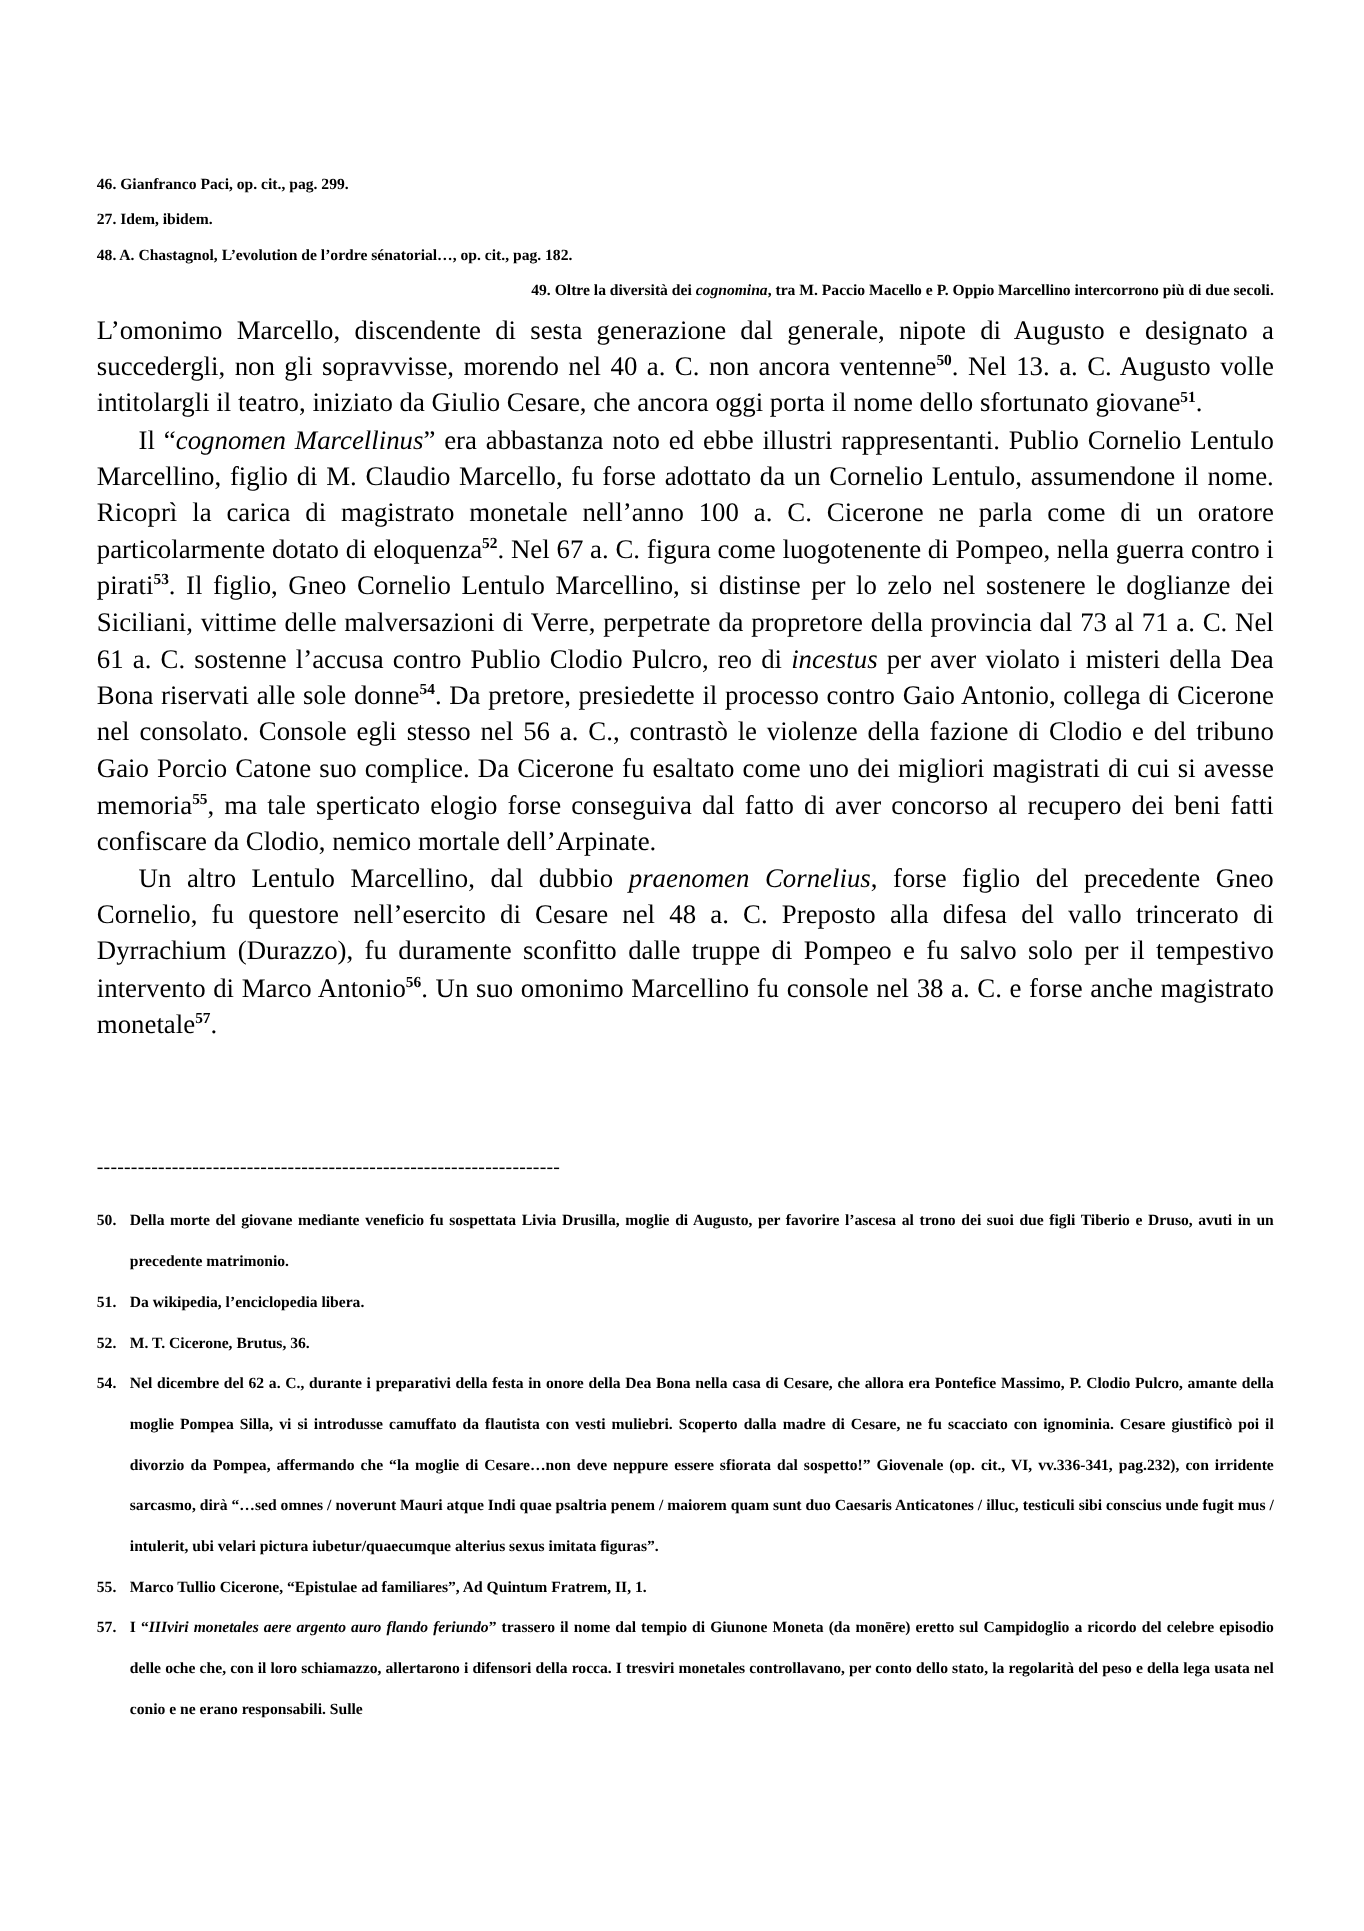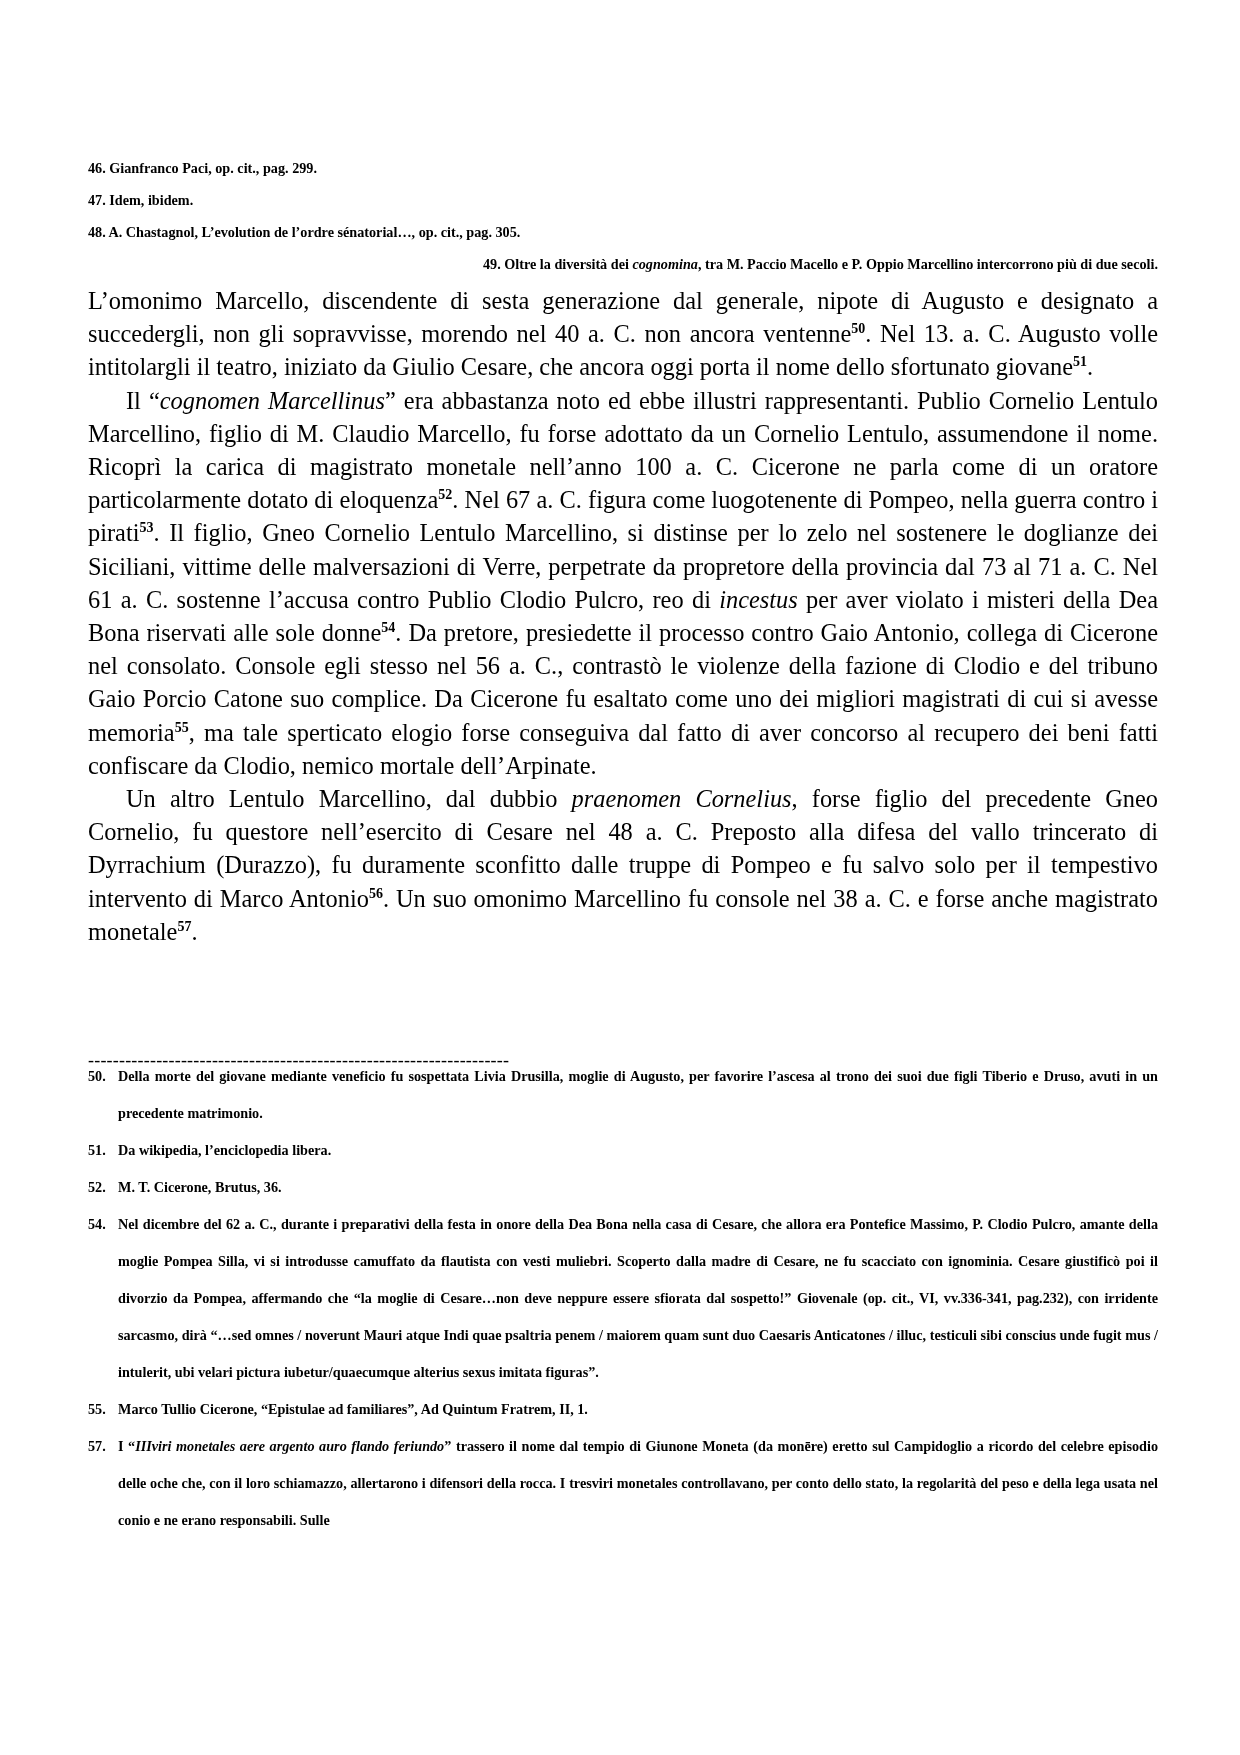--- a/index.html
+++ b/index.html
@@ -68,21 +68,21 @@
       font-size: 18px;
       line-height: 20px;
       letter-spacing: 0.2px;
       white-space: nowrap;
     }
 
     
     .fn-bottom {
       position: absolute;
       left: 88px;
-      top: 1058px;
+      top: 1092px;
       width: 1070px;
       font-size: 14.2px;
       font-weight: bold;
     }
     .fn-bottom .fn {
       position: relative;
       padding-left: 30px;
       line-height: 37px;
       text-align: justify;
       margin-bottom: 0;
@@ -98,26 +98,26 @@
 <body>
 
 <div class="page">
 
   <div class="fn-top">
     <div class="fn">
       <span>46.</span>
       <span>Gianfranco Paci, op. cit., pag. 299.</span>
     </div>
     <div class="fn">
-      <span>47.</span>
+      <span>27.</span>
       <span>Idem, ibidem.</span>
     </div>
     <div class="fn">
       <span>48.</span>
-      <span>A. Chastagnol, L’evolution de l’ordre sénatorial…, op. cit., pag. 305.</span>
+      <span>A. Chastagnol, L’evolution de l’ordre sénatorial…, op. cit., pag. 182.</span>
     </div>
     <div class="fn">
       <span>49.</span>
       <span>Oltre la diversità dei </span><em>cognomina</em><span>, tra M. Paccio Macello e P. Oppio Marcellino intercorrono più di due secoli.</span>
     </div>
   </div>
 
   <div class="body-text">
     <p><span>L’omonimo Marcello, discendente di sesta generazione dal generale, nipote di Augusto e designato a succedergli, non gli sopravvisse, morendo nel 40 a. C. non ancora ventenne</span><sup>50</sup><span>. Nel 13. a. C. Augusto volle intitolargli il teatro, iniziato da Giulio Cesare, che ancora oggi porta il nome dello sfortunato giovane</span><sup>51</sup><span>.</span></p>
 

